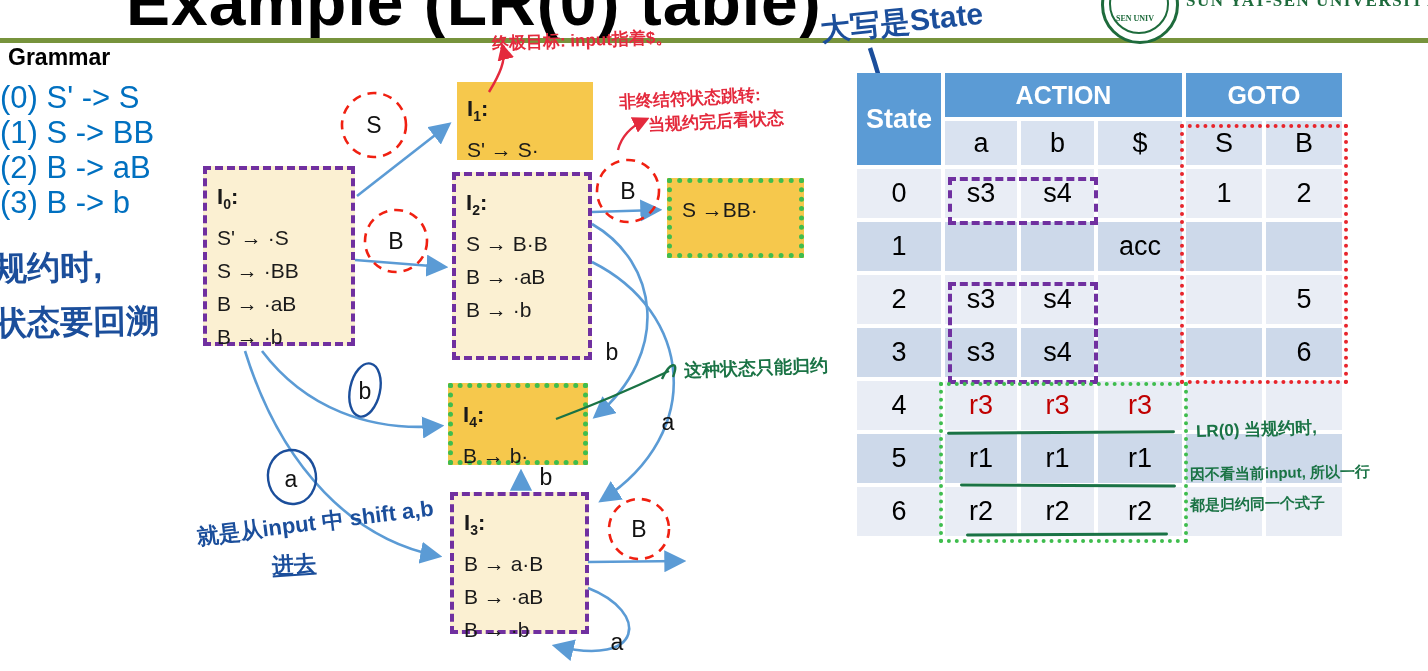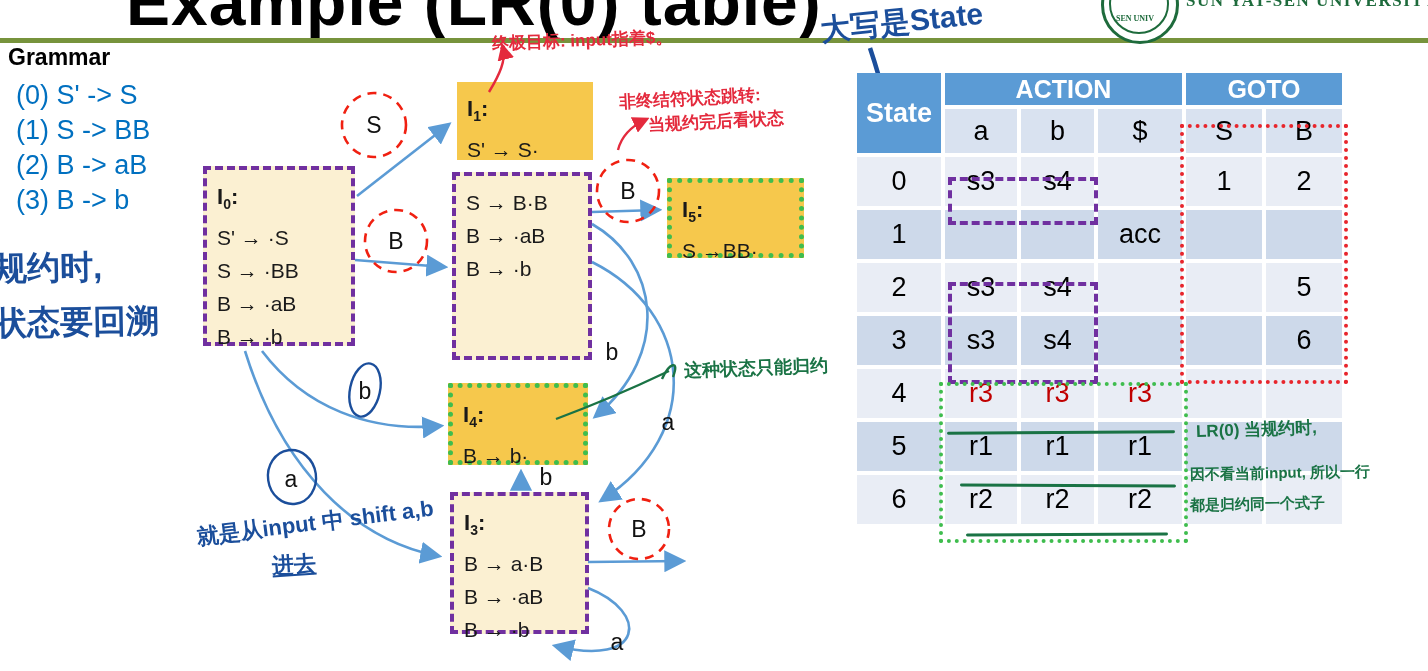--- a/index.html
+++ b/index.html
@@ -12,41 +12,41 @@
   #seal-outer{position:absolute;left:1101px;top:-34px;width:72px;height:72px;border:3px solid #1E6B3C;
               border-radius:50%;background:#fff;}
   #seal-inner{position:absolute;left:1109px;top:-26px;width:56px;height:56px;border:2px solid #1E6B3C;
               border-radius:50%;}
   #seal-txt{position:absolute;left:1116px;top:14px;font-size:8px;color:#1E6B3C;
             font-family:"Liberation Serif",serif;font-weight:bold;}
   #uni{position:absolute;left:1186px;top:-9px;font-size:17px;font-weight:bold;color:#1E6B3C;
        font-family:"Liberation Serif",serif;letter-spacing:1.5px;white-space:nowrap;}
   
   #grammar-h{position:absolute;left:8px;top:44px;font-size:23px;font-weight:bold;color:#000000;}
-  .prod{position:absolute;left:16px;font-size:27px;color:#0070C0;white-space:nowrap;}
+  .prod{position:absolute;left:0;font-size:31px;color:#0070C0;white-space:nowrap;}
   
   .hw{position:absolute;white-space:nowrap;font-weight:bold;}
   .hw-blue{color:#1B4E9B;}
   .hw-red{color:#E42A3D;}
   .hw-green{color:#1A7345;font-weight:bold;}
   
   .box{position:absolute;box-sizing:border-box;padding:10px 10px 0 10px;font-size:21px;
        line-height:33px;color:#1a1a1a;}
   .kernel{background:#FBF0D2;border:4px dashed #7030A0;}
   .final{background:#F6C84C;border:5px dotted #3FBD4E;}
   .plain{background:#F6C84C;border:none;}
   .bt{font-weight:bold;font-size:22px;}
   .bt sub{font-size:14px;}
   svg{position:absolute;left:0;top:0;pointer-events:none;}
   svg text{font-family:"Liberation Sans",sans-serif;}
   
   #ptable{position:absolute;left:853px;top:69px;border-collapse:separate;border-spacing:4px;}
   #ptable th,#ptable td{text-align:center;vertical-align:middle;padding:0;}
   .hstate{background:#5B9BD5;color:#fff;font-size:27px;font-weight:bold;width:84px;margin-top:16px;}
-  .hgroup{background:#5B9BD5;color:#fff;font-size:25px;font-weight:bold;height:32px;}
+  .hgroup{background:#5B9BD5;color:#fff;font-size:25px;font-weight:bold;height:44px;}
   .sub td{background:#D9E2F0;color:#000;font-size:27px;height:44px;font-weight:normal;}
   .r td{font-size:27px;color:#000;height:49px;}
   .even td{background:#E9EDF5;}
   .odd td{background:#CDD9EA;}
   .c-a{width:72px;}.c-b{width:73px;}.c-d{width:84px;}.c-s{width:76px;}.c-bb{width:76px;}
   .red{color:#C00000 !important;}
   
   .ov{position:absolute;box-sizing:border-box;}
   .ov-purple{border:4px dashed #7030A0;}
   .ov-red{border:4px dotted #E8252C;}
@@ -87,27 +87,27 @@
     <div>B → ·aB</div>
     <div>B → ·b</div>
   </div>
 
   <div class="box plain" style="left:457px;top:82px;width:136px;height:78px">
     <div class="bt"><span>I</span><sub>1</sub><span>:</span></div>
     <div>S' → S·</div>
   </div>
 
   <div class="box kernel" style="left:452px;top:172px;width:140px;height:188px">
+    <div class="bt"><span>I</span><sub>2</sub><span>:</span></div>
     <div>S → B·B</div>
     <div>B → ·aB</div>
     <div>B → ·b</div>
   </div>
 
   <div class="box final" style="left:667px;top:178px;width:137px;height:80px">
-    <div class="bt"><span>I</span><sub>5</sub><span>:</span></div>
     <div>S →BB·</div>
   </div>
 
   <div class="box final" style="left:448px;top:383px;width:140px;height:82px">
     <div class="bt"><span>I</span><sub>4</sub><span>:</span></div>
     <div>B → b·</div>
   </div>
 
   <div class="box kernel" style="left:450px;top:492px;width:139px;height:142px">
     <div class="bt"><span>I</span><sub>3</sub><span>:</span></div>

